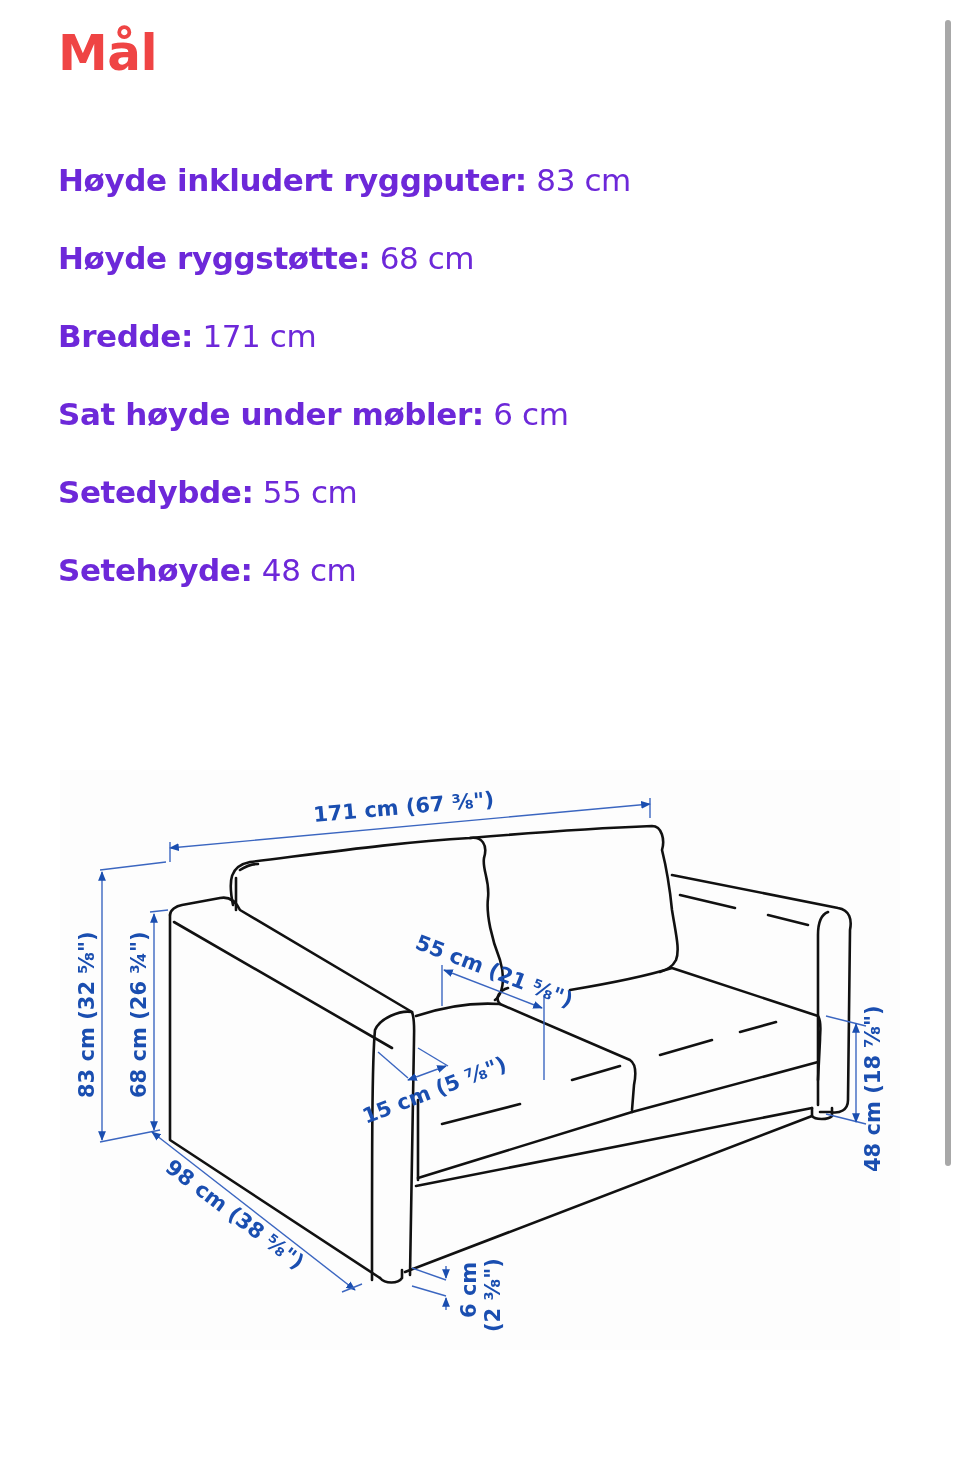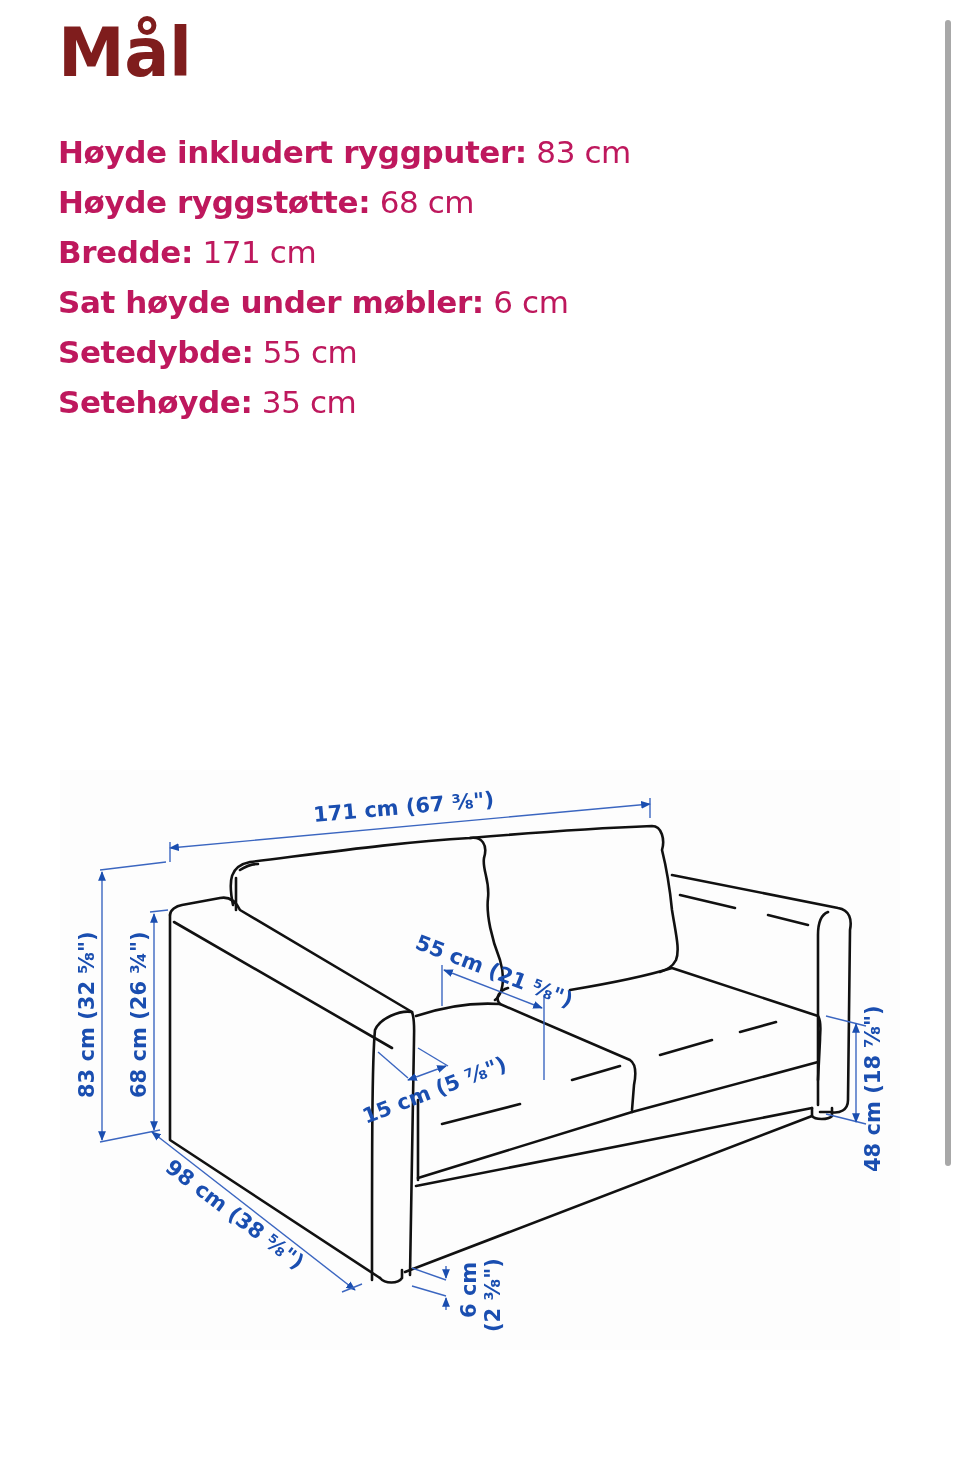--- a/index.html
+++ b/index.html
@@ -13,41 +13,42 @@
       position: relative;
       overflow: hidden;
       font-family: "DejaVu Sans", "Liberation Sans", sans-serif;
       color: #484848;
     }
     .page-title {
       position: absolute;
       left: 58px;
       top: 22px;
       margin: 0;
-      font-size: 67px;
+      font-size: 50px;
       font-weight: bold;
       line-height: 62px;
-      color: #7f1d1d;
+      color: #ef4444;
       letter-spacing: -0.5px;
     }
     .spec-list {
       position: absolute;
       left: 58px;
       top: 127px;
       margin: 0;
       padding: 0;
       list-style: none;
     }
     .spec-item {
       font-size: 31px;
       line-height: 50px;
       height: 50px;
       white-space: nowrap;
-      color: #be185d;
+      color: #6d28d9;
       letter-spacing: -0.4px;
+      margin-top: 28px;
     }
     .spec-label {
       font-weight: bold;
     }
     .spec-value {
       font-weight: normal;
     }
     .scrollbar {
       position: absolute;
       left: 945px;
@@ -93,21 +94,21 @@
 <body>
 
 <h1 class="page-title">Mål</h1>
 
 <ul class="spec-list">
   <li class="spec-item"><span class="spec-label">Høyde inkludert ryggputer:</span><span class="spec-value"> 83 cm</span></li>
   <li class="spec-item"><span class="spec-label">Høyde ryggstøtte:</span><span class="spec-value"> 68 cm</span></li>
   <li class="spec-item"><span class="spec-label">Bredde:</span><span class="spec-value"> 171 cm</span></li>
   <li class="spec-item"><span class="spec-label">Sat høyde under møbler:</span><span class="spec-value"> 6 cm</span></li>
   <li class="spec-item"><span class="spec-label">Setedybde:</span><span class="spec-value"> 55 cm</span></li>
-  <li class="spec-item"><span class="spec-label">Setehøyde:</span><span class="spec-value"> 35 cm</span></li>
+  <li class="spec-item"><span class="spec-label">Setehøyde:</span><span class="spec-value"> 48 cm</span></li>
 </ul>
 
 <div class="illustration">
   <svg width="840" height="580" viewBox="60 770 840 580" xmlns="http://www.w3.org/2000/svg">
     <defs>
       <marker id="arr" viewBox="0 0 10 10" refX="9" refY="5" markerWidth="7" markerHeight="7" orient="auto-start-reverse">
         <path d="M0,1 L10,5 L0,9 z" fill="#1a4eb0"></path>
       </marker>
     </defs>
 

